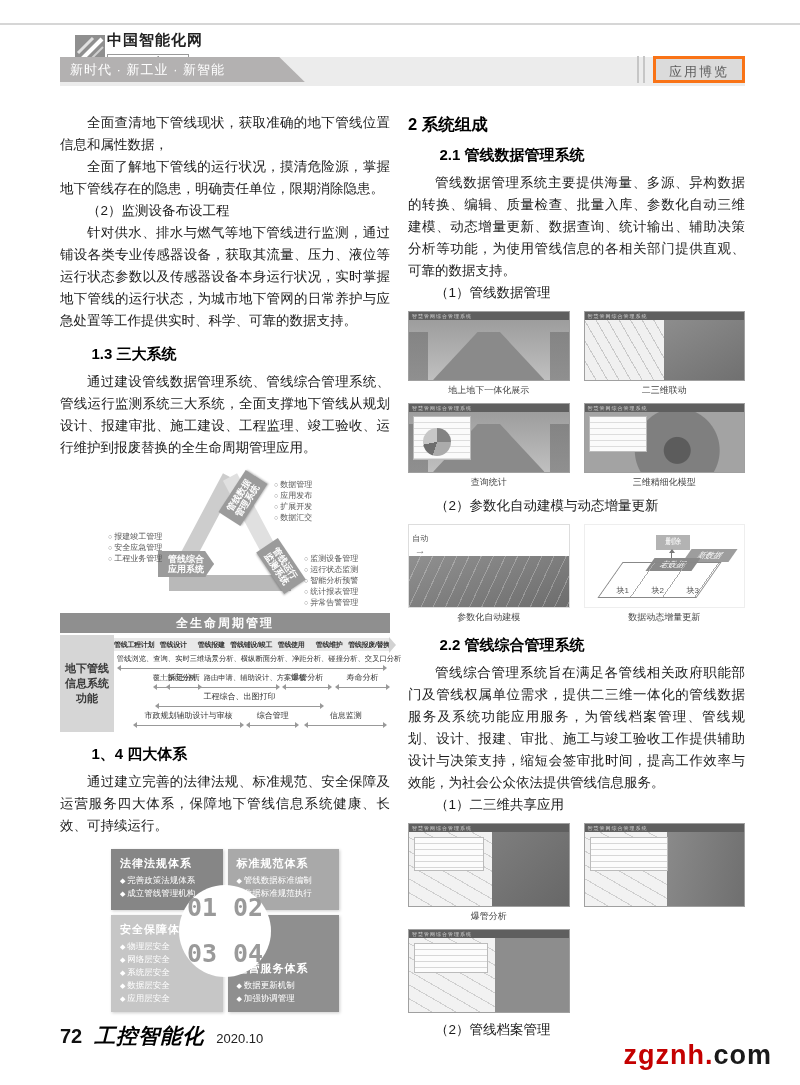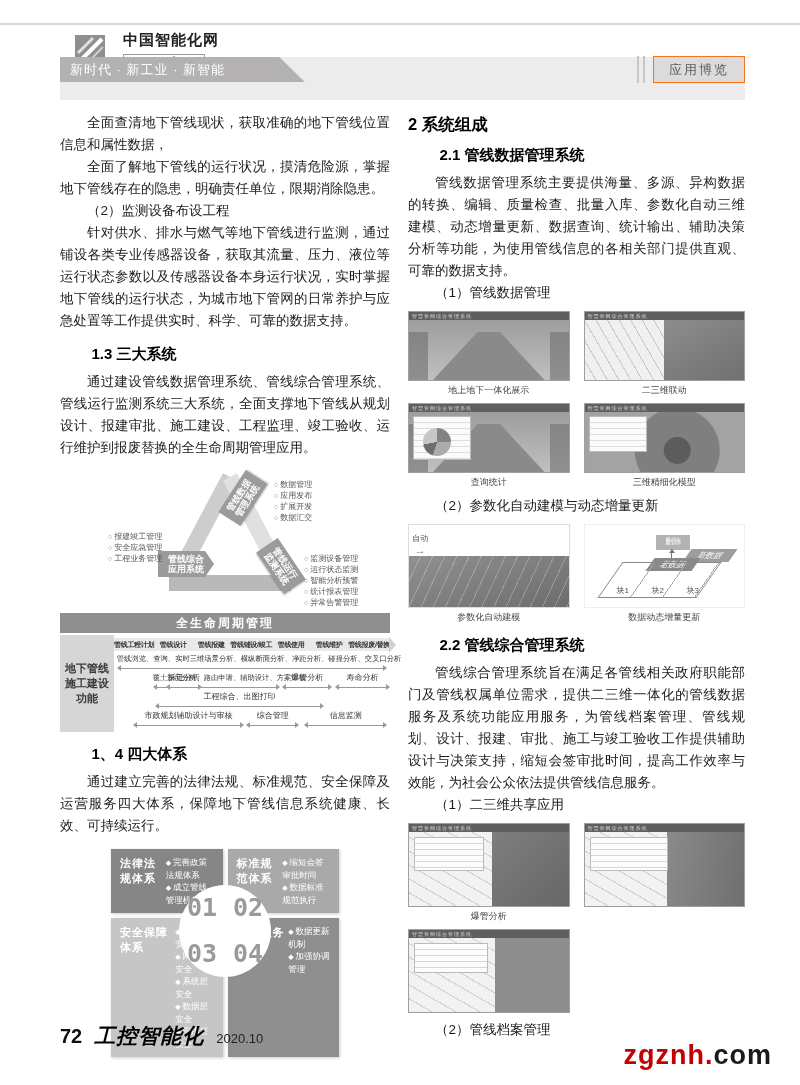--- a/index.html
+++ b/index.html
@@ -1,31 +1,31 @@
 <!DOCTYPE html>
 <html><head>
 <meta charset="utf-8">
 <style>
   * { box-sizing: border-box; margin: 0; padding: 0; }
   body { background:#888; font-family:"Liberation Sans", sans-serif; color:#1c1c1c; }
   .page { position:relative; width:800px; height:1085px; background:#fff; margin:0 auto; overflow:hidden; }
 
   
   .toprule { position:absolute; top:23px; left:0; width:800px; height:2px; background:#d6d6d6; }
-  .logo { position:absolute; top:31px; left:74px; display:flex; gap:17px; align-items:center; }
+  .logo { position:absolute; top:31px; left:74px; display:flex; gap:1px; align-items:center; }
   .logo-text .cn { font-weight:bold; font-size:15px; letter-spacing:1px; color:#222; }
   .logo-text .url { font-size:10px; color:#555; border:1px solid #999; padding:0 4px; margin-top:2px; display:inline-block; }
-  .banner { position:absolute; top:57px; left:60px; width:685px; height:43px; background:#ececec; }
+  .banner { position:absolute; top:57px; left:60px; width:685px; height:29px; background:#ececec; }
   .banner-left { position:absolute; left:0; top:0; height:25px; width:255px; background:#b3b1b1; color:#fff;
                  font-size:13px; line-height:25px; padding-left:10px; letter-spacing:1px;
                  clip-path:polygon(0 0, 86% 0, 96% 100%, 0 100%); }
   .vlines { position:absolute; right:100px; top:-1px; height:27px; width:8px;
             border-left:2px solid #c6c6c6; border-right:2px solid #c6c6c6; }
   .banner-right { position:absolute; right:0; top:-1px; height:27px; width:92px; background:#dbdbdb;
-                  border:1px solid #f97316; color:#5f5f5f; font-size:13px; line-height:25px; text-align:center; letter-spacing:2px; }
+                  border:3px solid #f97316; color:#5f5f5f; font-size:13px; line-height:25px; text-align:center; letter-spacing:2px; }
 
   
   .cols { position:absolute; top:112px; left:60px; width:685px; display:flex; gap:18px; }
   .col-l { width:330px; }
   .col-r { width:337px; }
   p.body { font-size:13.5px; line-height:22px; text-align:justify; text-indent:2em; color:#1c1c1c; }
   .subline { font-size:13.5px; line-height:22px; text-indent:2em; }
   h3.sec { font-size:15px; color:#000; padding-left:2.1em; margin:13px 0 7px; }
   h2.sec { font-size:16.5px; color:#000; margin:2px 0 10px; }
 
@@ -62,21 +62,21 @@
   .arr { display:block; height:8px; margin-top:1px;
          background:linear-gradient(#999,#999) center/calc(100% - 8px) 1px no-repeat; position:relative; }
   .arr::before { content:""; position:absolute; left:0; top:50%; transform:translateY(-50%);
                  border:3px solid transparent; border-right:4px solid #999; border-left:0; }
   .arr::after  { content:""; position:absolute; right:0; top:50%; transform:translateY(-50%);
                  border:3px solid transparent; border-left:4px solid #999; border-right:0; }
 
   
   .quad-wrap { position:relative; width:228px; height:163px; margin:12px auto 0; }
   .quads { display:grid; grid-template-columns:1fr 1fr; grid-template-rows:1fr 1fr; gap:5px; width:100%; height:100%; }
-  .q { color:#fff; padding:7px 9px; display:flex; flex-direction:row; box-shadow:1px 1px 3px rgba(0,0,0,.2); }
+  .q { color:#fff; padding:7px 9px; display:flex; flex-direction:column; box-shadow:1px 1px 3px rgba(0,0,0,.2); }
   .q h5 { font-size:11px; margin-bottom:3px; letter-spacing:1px; }
   .q ul { list-style:none; }
   .q li { font-size:8.5px; line-height:12px; }
   .q li::before { content:"◆ "; font-size:7px; }
   .q1 { background:#868686; }
   .q2 { background:#a9a9a9; }
   .q3 { background:#c6c6c6; justify-content:flex-end; }
   .q4 { background:#8f8f8f; justify-content:flex-end; }
   .q-circle { position:absolute; left:50%; top:50%; transform:translate(-50%,-50%);
               width:92px; height:92px; border-radius:50%; background:#fff;
@@ -204,21 +204,21 @@
           <li>运行状态监测</li>
           <li>智能分析预警</li>
           <li>统计报表管理</li>
           <li>异常告警管理</li>
         </ul>
       </div>
 
       <div class="lc">
         <div class="lc-title">全生命周期管理</div>
         <div class="lc-body">
-          <div class="lc-side">地下管线 施工建设 功能</div>
+          <div class="lc-side">地下管线 信息系统 功能</div>
           <div class="lc-main">
             <div class="lc-stages">
               <span class="lc-stage">管线工程计划</span>
               <span class="lc-stage">管线设计</span>
               <span class="lc-stage">管线报建</span>
               <span class="lc-stage">管线铺设/竣工</span>
               <span class="lc-stage">管线使用</span>
               <span class="lc-stage">管线维护</span>
               <span class="lc-stage">管线报废/替换</span>
             </div>
@@ -278,21 +278,21 @@
           <div class="q q1">
             <h5>法律法规体系</h5>
             <ul>
               <li>完善政策法规体系</li>
               <li>成立管线管理机构</li>
             </ul>
           </div>
           <div class="q q2">
             <h5>标准规范体系</h5>
             <ul>
-              <li>缩短会签审批时间</li>
+              <li>管线数据标准编制</li>
               <li>数据标准规范执行</li>
             </ul>
           </div>
           <div class="q q3">
             <h5 style="color:#fff">安全保障体系</h5>
             <ul>
               <li>物理层安全</li>
               <li>网络层安全</li>
               <li>系统层安全</li>
               <li>数据层安全</li>

